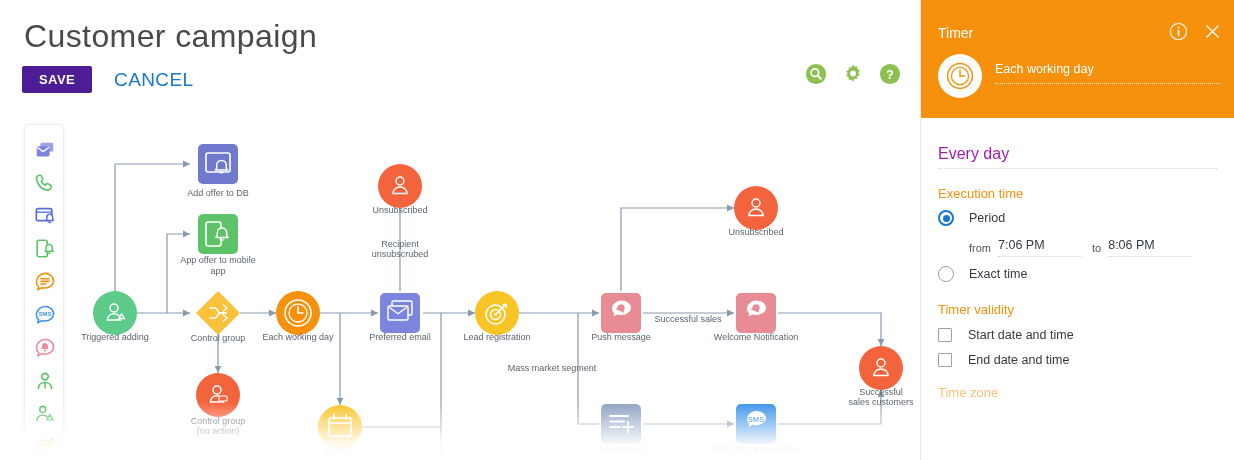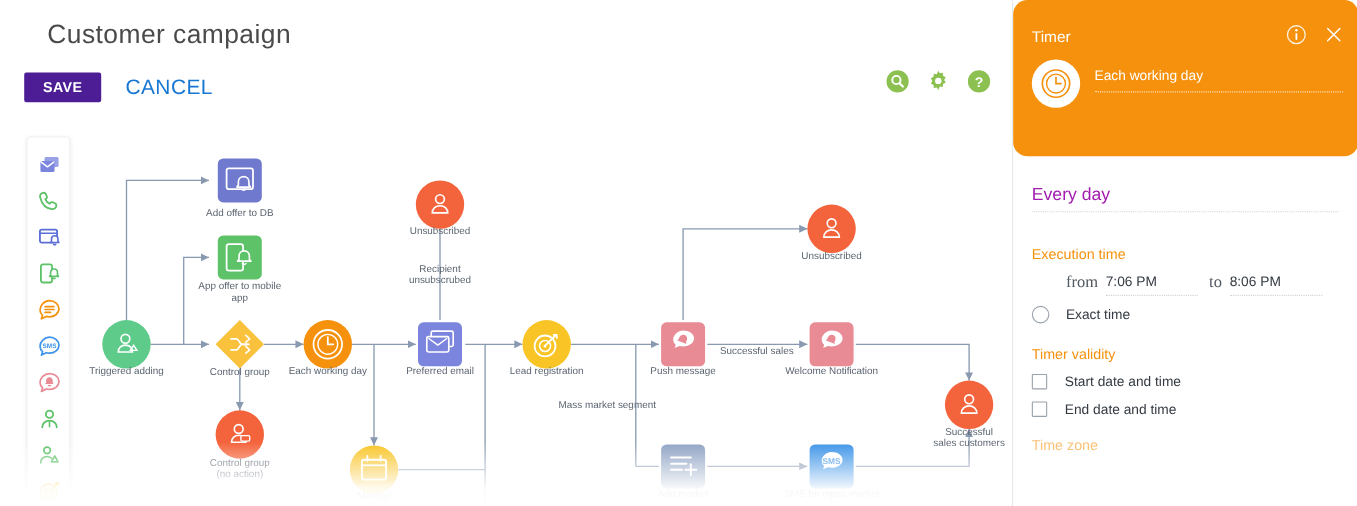--- a/index.html
+++ b/index.html
@@ -15,22 +15,22 @@
   
   #canvas-area {
     position: absolute; left: 0; top: 0;
     width: 920px; height: 460px;
     background: #ffffff;
     overflow: hidden;
   }
 
   #page-title {
     position: absolute; left: 24px; top: 18px;
-    font-size: 24px; font-weight: 400; color: #4a4a4a;
-    letter-spacing: 0.4px; white-space: nowrap; margin-left: 19px;
+    font-size: 32px; font-weight: 400; color: #4a4a4a;
+    letter-spacing: 0.4px; white-space: nowrap;
   }
 
   #action-bar { position: absolute; left: 22px; top: 66px; display: flex; align-items: center; }
   #save-button {
     background: #4c1d95; color: #ffffff;
     font-size: 13px; font-weight: 600; letter-spacing: .4px;
     border: none; padding: 7px 17px; border-radius: 2px;
     cursor: pointer; line-height: 13px;
   }
   #cancel-button {
@@ -83,23 +83,22 @@
   
   #right-panel {
     position: absolute; left: 920px; top: 0;
     width: 314px; height: 460px;
     background: #ffffff;
     border-left: 1px solid #e6e8ea;
     overflow: hidden;
   }
   #panel-header {
     position: relative;
-    height: 142px; width: 314px;
+    height: 118px; width: 314px;
     background: #f5910c;
-    border-radius: 13px;
   }
   #panel-title {
     position: absolute; left: 17px; top: 25px;
     font-size: 14px; color: #ffffff; font-weight: 400;
   }
   #panel-info-icon { position: absolute; right: 47px; top: 22px; width: 19px; height: 19px; cursor: pointer; }
   #panel-close-icon { position: absolute; right: 13px; top: 22px; width: 19px; height: 19px; cursor: pointer; }
   #panel-node-badge {
     position: absolute; left: 17px; top: 54px;
     width: 44px; height: 44px; border-radius: 50%;
@@ -126,21 +125,21 @@
     display: flex; align-items: center; justify-content: center;
     cursor: pointer; flex: none;
   }
   .radio.checked { border-color: #1877d2; border-width: 2px; }
   .radio.checked::after {
     content: ""; width: 7px; height: 7px; border-radius: 50%; background: #1877d2;
   }
   .radio-label { font-size: 12.5px; color: #333a42; margin-left: 15px; }
 
   .time-row { display: flex; align-items: flex-end; margin-top: 9px; padding-left: 31px; }
-  .time-prefix { font-size: 15px; color: #4f575f; padding-bottom: 3px; font-family: Liberation Serif, serif; }
+  .time-prefix { font-size: 11px; color: #4f575f; padding-bottom: 3px; }
   .time-field { margin-left: 7px; width: 84px; border-bottom: 1px dotted #cfd3d8; padding-bottom: 3px; }
   .time-value { font-size: 12.5px; color: #333a42; }
 
   .check-row { display: flex; align-items: center; margin-top: 11px; }
   .checkbox {
     width: 14px; height: 14px; border: 1.4px solid #9aa2ab; background: #fff;
     cursor: pointer; flex: none; border-radius: 1px;
   }
   .check-label { font-size: 12.5px; color: #333a42; margin-left: 16px; }
 
@@ -477,22 +476,26 @@
     </div>
 
     <div id="panel-body">
 
       <div style="height:22px"></div>
 
       <div class="value-row">
         <span class="value-text">Every day</span>
       </div>
 
-      <div class="field-label" style="margin-top:30px;">Execution time</div>
-
+      <div class="field-label" style="margin-top:17px;">Execution time</div>
+
+      <div class="radio-row">
+        <span class="radio checked"></span>
+        <span class="radio-label">Period</span>
+      </div>
 
       <div class="time-row">
         <span class="time-prefix">from</span>
         <span class="time-field">
           <span class="time-value">7:06 PM</span>
         </span>
         <span class="time-prefix" style="margin-left:10px;">to</span>
         <span class="time-field">
           <span class="time-value">8:06 PM</span>
         </span>

